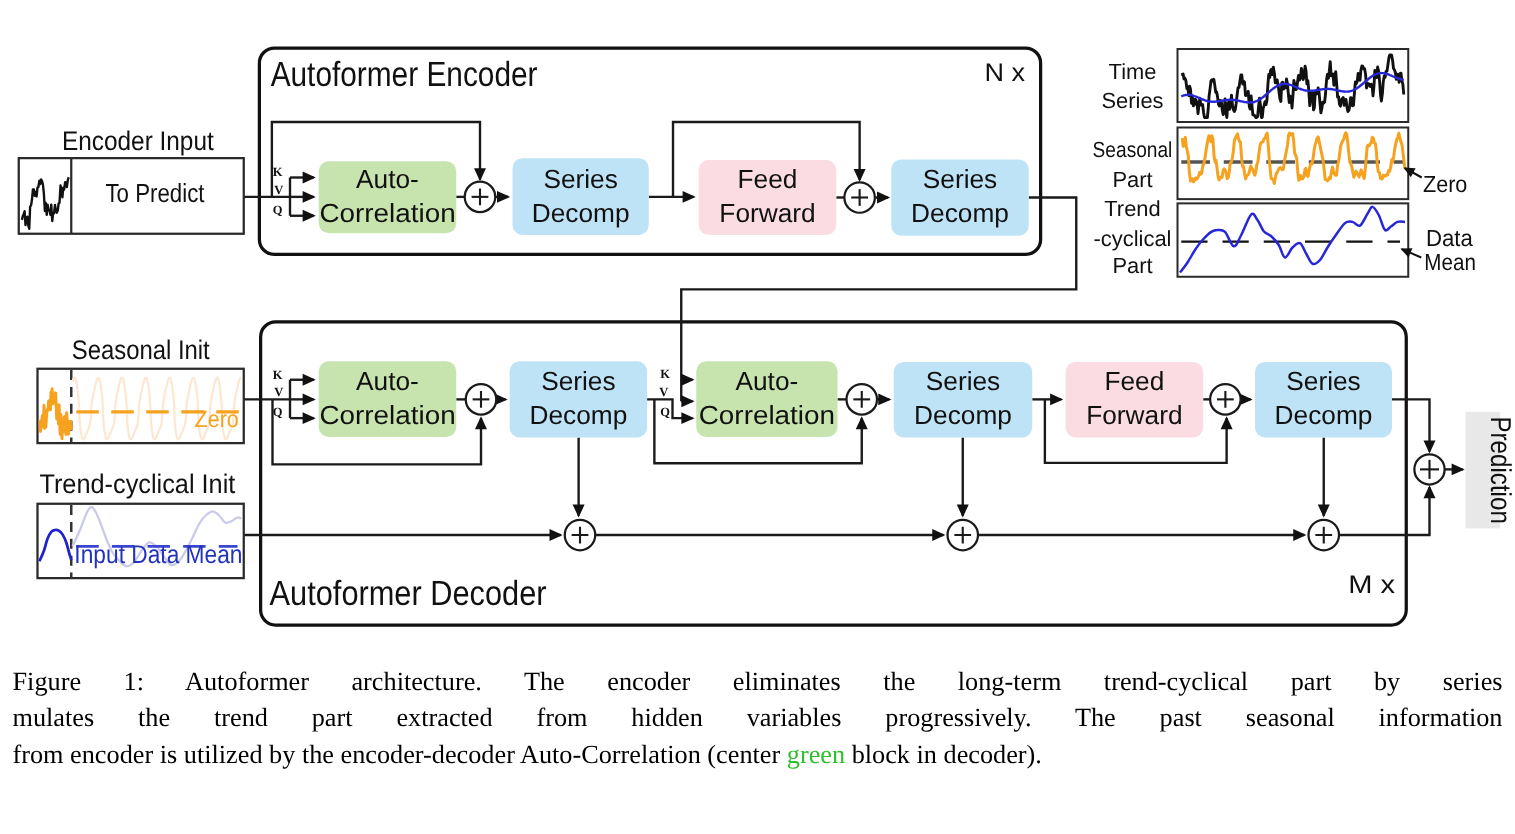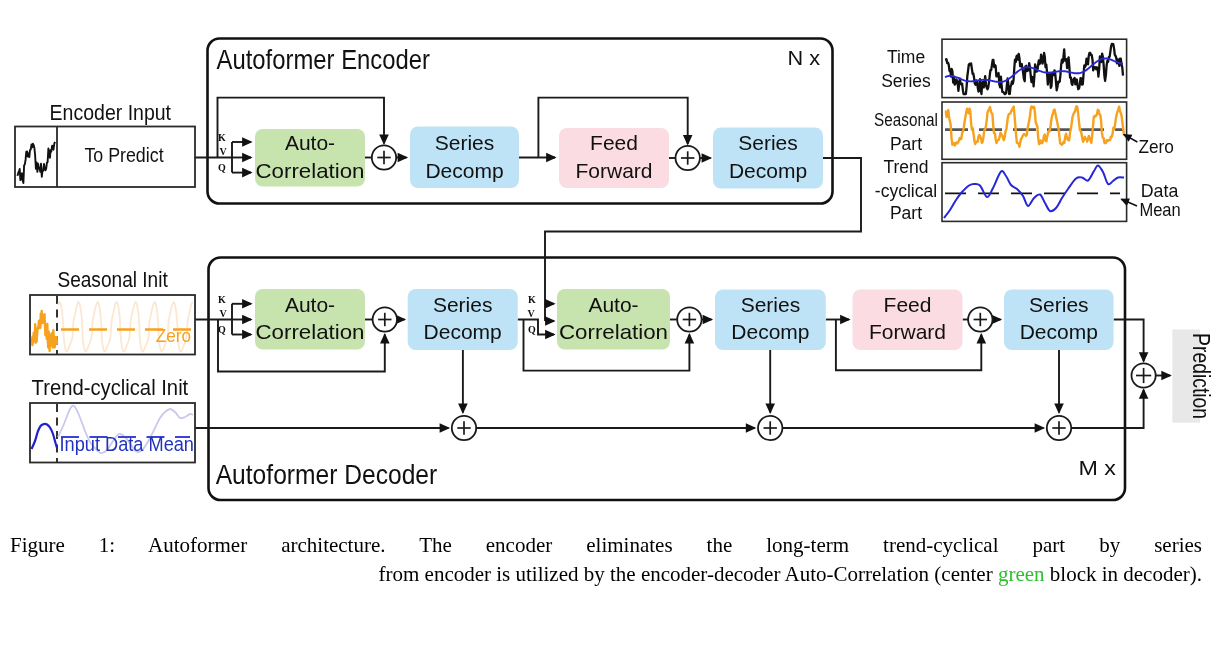--- a/index.html
+++ b/index.html
@@ -1,21 +1,21 @@
 <!DOCTYPE html>
 <html><head>
 <meta charset="utf-8">
 <style>
   html,body{margin:0;padding:0;background:#ffffff;}
   #page{position:relative;width:1212px;height:667px;background:#ffffff;overflow:hidden;
         font-family:"Liberation Sans",sans-serif;}
   #cap{position:absolute;left:10px;top:530.8px;width:1192px;
        font-family:"Liberation Serif",serif;font-size:21px;line-height:29.2px;color:#000;}
   .jl{text-align:justify;text-align-last:justify;white-space:normal;height:29.2px;}
-  .ll{text-align:right;}
+  .ll{text-align:left;}
 </style>
 </head>
 <body>
 <div id="page">
 <svg width="1212" height="530" viewBox="0 0 1212 530" style="position:absolute;left:0;top:0;" fill="none" stroke-linecap="butt" stroke-linejoin="miter">
 <defs>
 <marker id="ah" viewBox="0 0 10 10" refX="8.2" refY="5" markerWidth="6" markerHeight="6" orient="auto-start-reverse">
   <path d="M0.4,0.8 L9.6,5 L0.4,9.2 z" fill="#111" stroke="none"></path>
 </marker>
 </defs>
@@ -220,15 +220,16 @@
     <text x="222" y="333" text-anchor="middle">Q</text>
     <text x="532" y="302.5" text-anchor="middle">K</text>
     <text x="531" y="317" text-anchor="middle">V</text>
     <text x="532" y="332.5" text-anchor="middle">Q</text>
   </g>
 </g>
 </svg>
 
 <div id="cap">
 <div class="jl">Figure 1: Autoformer architecture. The encoder eliminates the long-term trend-cyclical part by series</div>
+<div class="jl">mulates the trend part extracted from hidden variables progressively. The past seasonal information</div>
 <div class="ll">from encoder is utilized by the encoder-decoder Auto-Correlation (center <span style="color:#2ebf2e">green</span> block in decoder).</div>
 </div>
 </div>
 
 </body></html>

